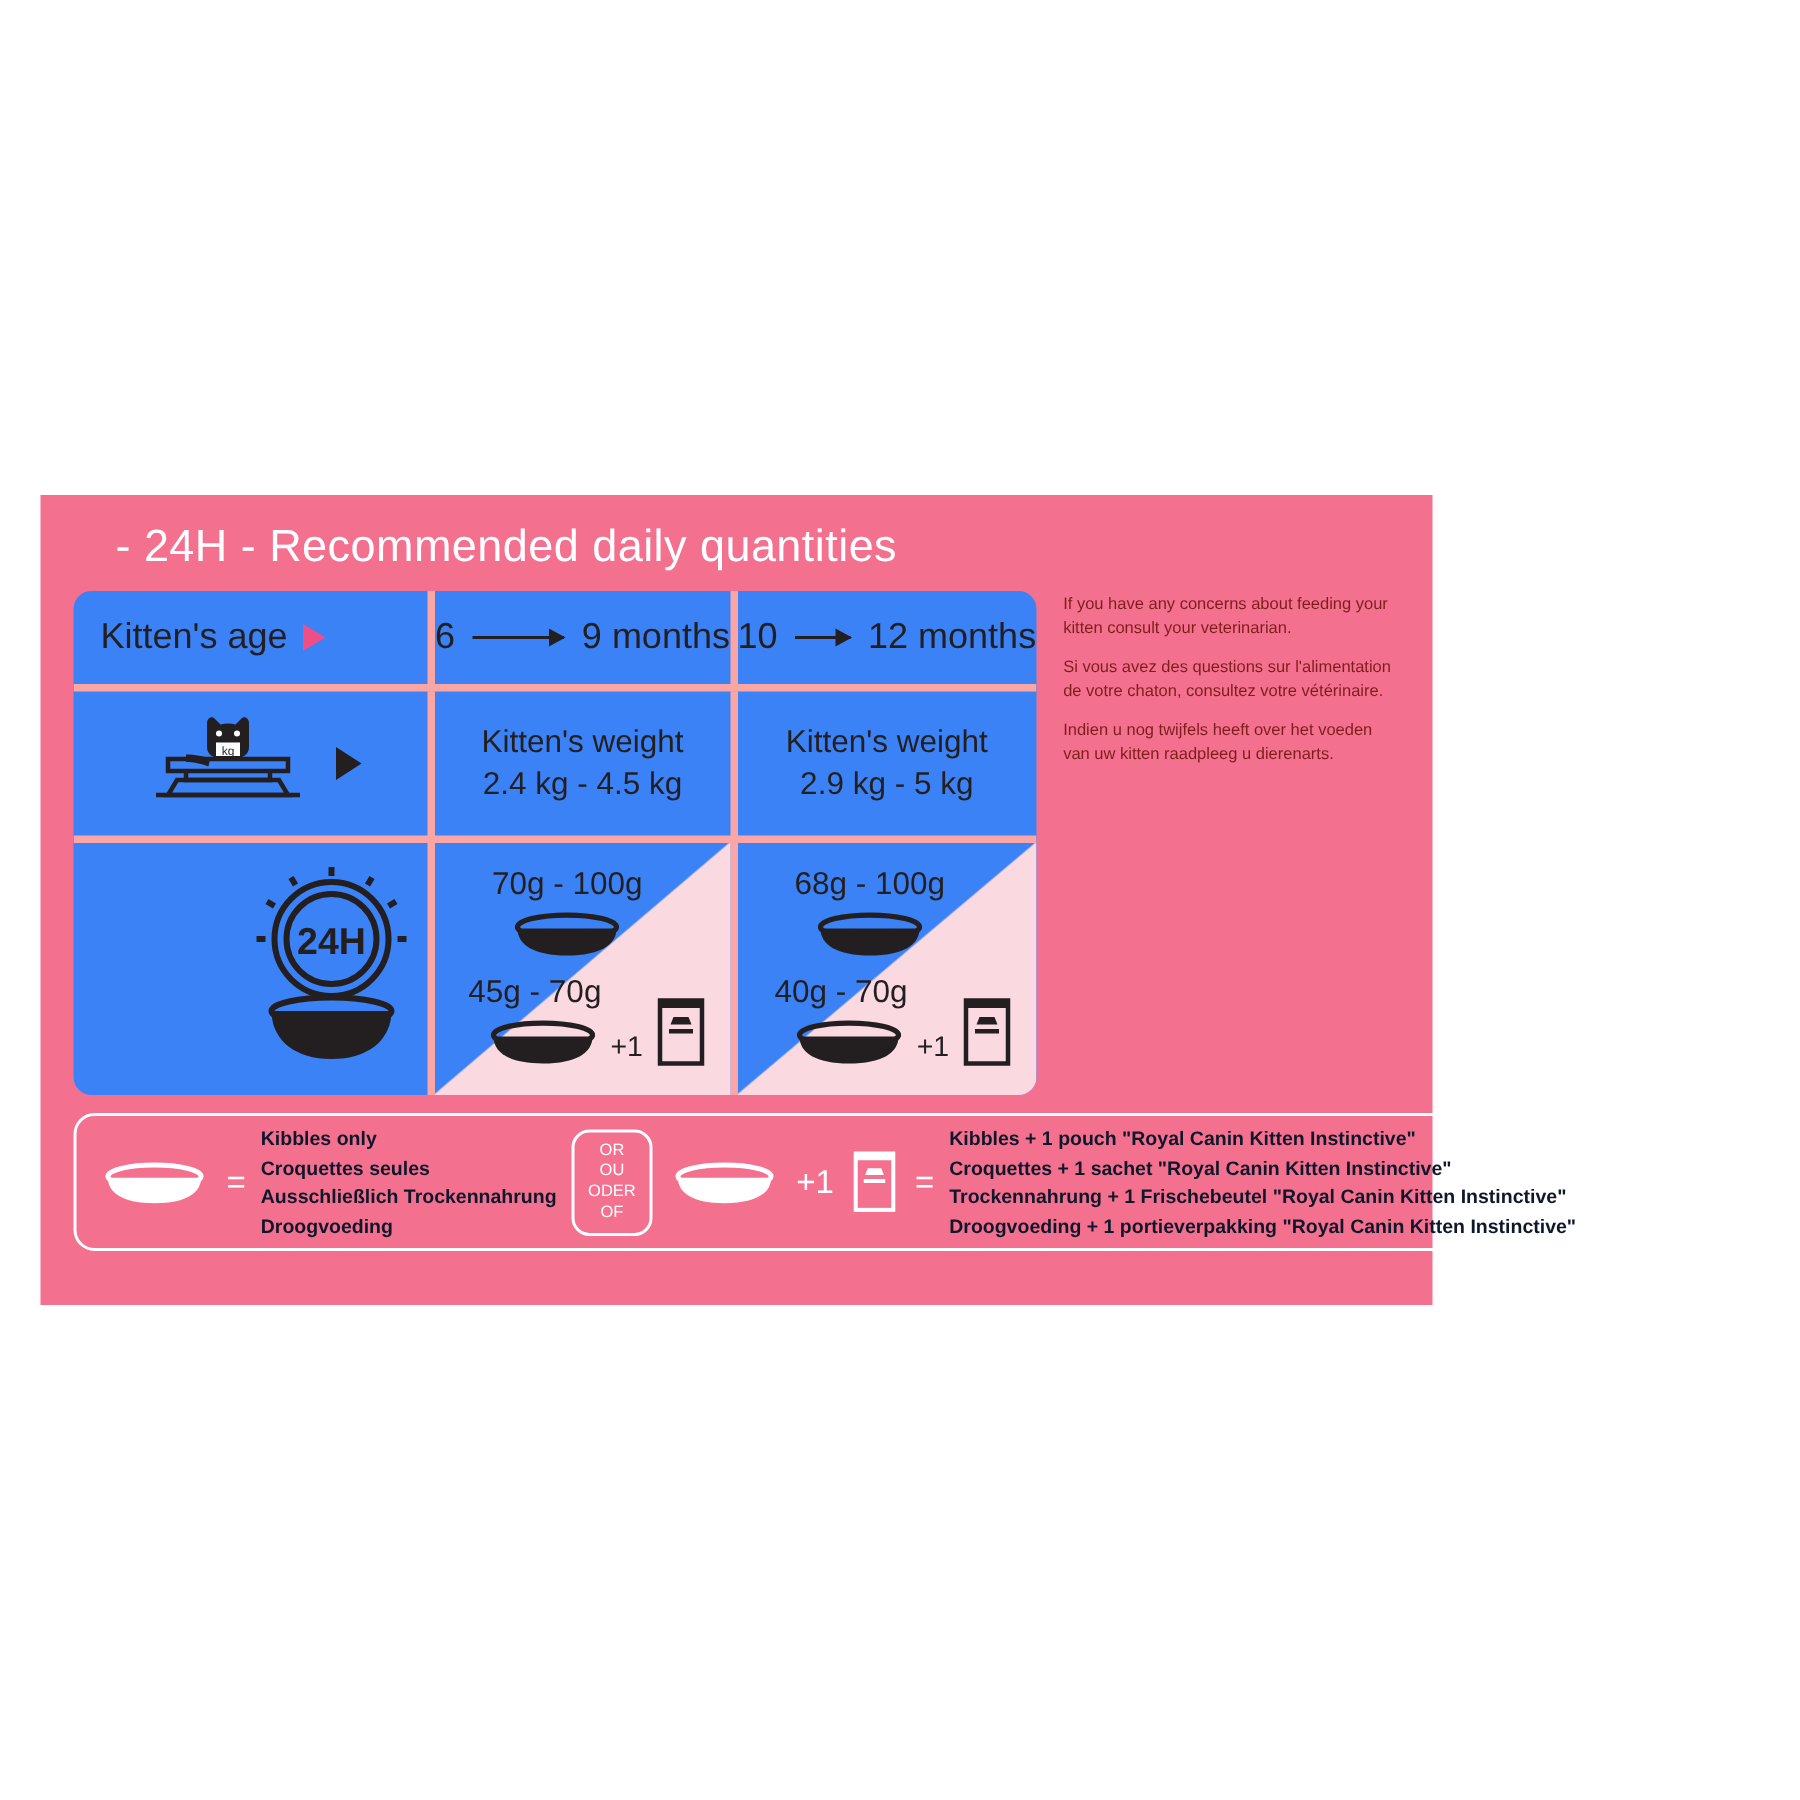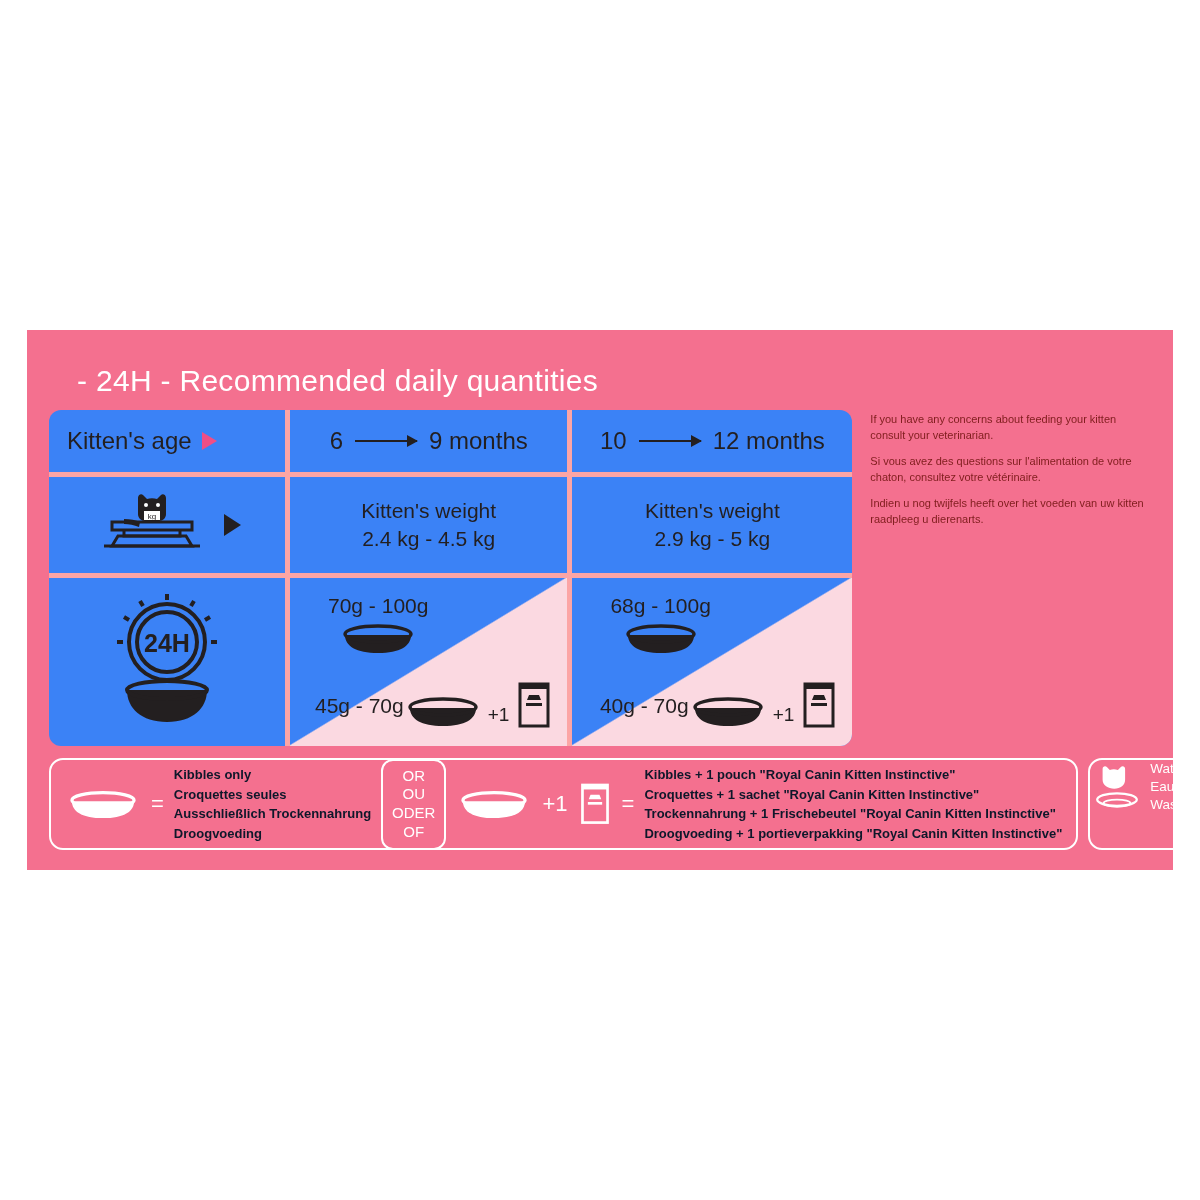--- a/index.html
+++ b/index.html
@@ -7,25 +7,25 @@
     padding: 0;
     background: #ffffff;
     width: 1200px;
     height: 1200px;
     font-family: "Liberation Sans", sans-serif;
   }
   #panel {
     position: absolute;
     left: 27px;
     top: 330px;
-    width: 1146px;
+    width: 928px;
     height: 540px;
     background: #f4708f;
     box-sizing: border-box;
-    padding: 34px 22px 14px 22px;
+    padding: 18px 22px 14px 22px;
   }
   .title {
     color: #ffffff;
     font-size: 30px;
     letter-spacing: 0.3px;
     padding-left: 28px;
     margin-bottom: 12px;
     white-space: nowrap;
   }
 
@@ -100,37 +100,37 @@
     text-align: center;
     font-size: 21px;
     color: #231f20;
     line-height: 1.32;
     padding: 10px 4px !important;
     height: 76px;
   }
   .scale-cell { height: 76px; text-align: center; }
   .scale-inner { display: flex; align-items: center; justify-content: center; gap: 14px; }
   .dose-cell { height: 168px; position: relative; padding: 0 !important; }
-  .clock-cell { height: 168px; text-align: center; }
+  .clock-cell { height: 168px; text-align: right; }
 
   .diag {
     position: absolute;
     inset: 0;
     background: linear-gradient(to bottom right, rgba(255,255,255,0) 49.5%, #fbd9e1 50%);
     pointer-events: none;
   }
   .dose-top {
     position: absolute; left: 38px; top: 16px;
     display: flex; flex-direction: column; align-items: center;
   }
   .dose-bottom {
     position: absolute; right: 14px; bottom: 14px;
     display: flex; align-items: flex-end; gap: 6px;
   }
-  .dose-bottom-col { display: flex; flex-direction: row; align-items: flex-start; }
+  .dose-bottom-col { display: flex; flex-direction: column; align-items: flex-end; }
   .qty-text { font-size: 21px; color: #231f20; white-space: nowrap; margin-bottom: 3px; }
   .plus1 { font-size: 19px; color: #231f20; margin-bottom: 6px; }
 
   .side-note {
     width: 290px;
     color: #7f1d1d;
     font-size: 11px;
     line-height: 1.42;
     padding-left: 18px;
     padding-top: 2px;
@@ -163,21 +163,21 @@
     gap: 6px;
     height: 92px;
     box-sizing: border-box;
   }
   .eq { color: #ffffff; font-size: 22px; margin: 0 10px; }
   .leg-lines { color: #0f172a; font-size: 13px; line-height: 1.5; white-space: nowrap; font-weight: bold; }
   .orou {
     color: #ffffff;
     border: 2px solid #ffffff;
     border-radius: 12px;
-    font-size: 15px;
+    font-size: 11px;
     line-height: 1.25;
     text-align: center;
     padding: 6px 9px;
     margin: 0 10px;
   }
   .water-text { color: #ffffff; font-size: 13.5px; line-height: 1.35; text-align: left; }
   .bowl-white { display: block; }
 </style>
 </head>
 <body>

